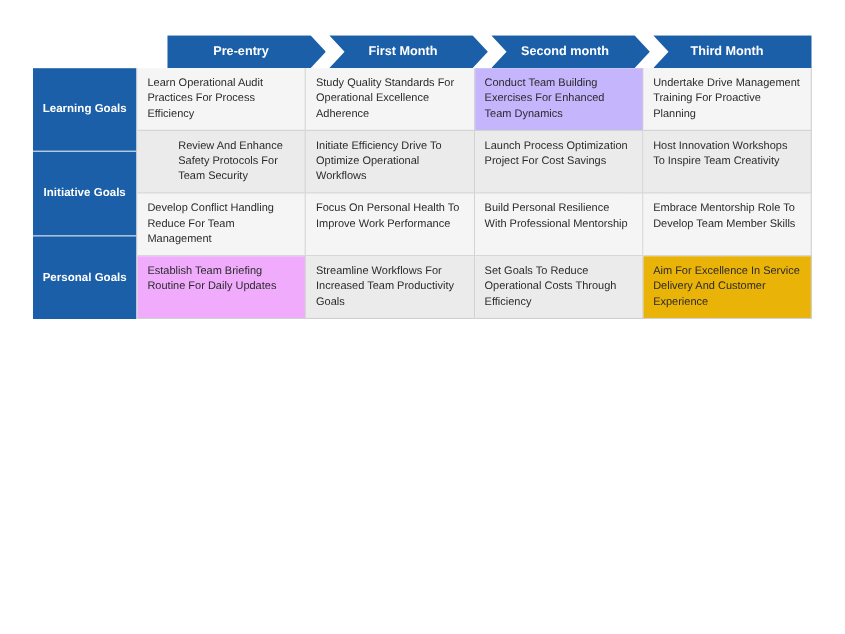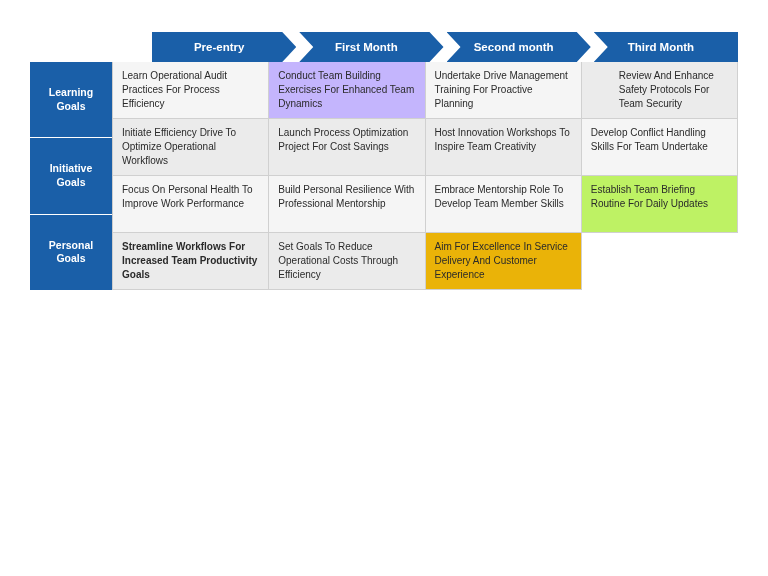--- a/index.html
+++ b/index.html
@@ -70,21 +70,21 @@
     
     .table-wrapper {
       display: flex;
       margin-top: 0;
     }
 
     
     .row-labels {
       display: flex;
       flex-direction: column;
-      width: 82px;
+      width: 94px;
       flex-shrink: 0;
     }
 
     .row-label {
       flex: 1;
       background: #1a5fa8;
       color: white;
       display: flex;
       align-items: center;
       justify-content: center;
@@ -151,30 +151,31 @@
     </div>
 
   <div class="table-wrapper">
     <div class="row-labels" id="row-labels">
         <div class="row-label">Learning Goals</div>
         <div class="row-label">Initiative Goals</div>
         <div class="row-label">Personal Goals</div>
       </div>
     <div class="grid" id="data-grid">
         <div class="cell row-1" style="background: rgb(245, 245, 245);">Learn Operational Audit Practices For Process Efficiency</div>
+        <div class="cell row-1" style="background: rgb(245, 245, 245);">Study Quality Standards For Operational Excellence Adherence</div>
         <div class="cell row-1" style="background: #c4b5fd;">Conduct Team Building Exercises For Enhanced Team Dynamics</div>
         <div class="cell row-1" style="background: rgb(245, 245, 245);">Undertake Drive Management Training For Proactive Planning</div>
         <div class="cell row-2" style="background: rgb(235, 235, 235); padding-left: 37px;">Review And Enhance Safety Protocols For Team Security</div>
         <div class="cell row-2" style="background: rgb(235, 235, 235);">Initiate Efficiency Drive To Optimize Operational Workflows</div>
         <div class="cell row-2" style="background: rgb(235, 235, 235);">Launch Process Optimization Project For Cost Savings</div>
         <div class="cell row-2" style="background: rgb(235, 235, 235);">Host Innovation Workshops To Inspire Team Creativity</div>
-        <div class="cell row-3" style="background: rgb(245, 245, 245);">Develop Conflict Handling Skills For Team Undertake</div>
+        <div class="cell row-3" style="background: rgb(245, 245, 245);">Develop Conflict Handling Reduce For Team Management</div>
         <div class="cell row-3" style="background: rgb(245, 245, 245);">Focus On Personal Health To Improve Work Performance</div>
         <div class="cell row-3" style="background: rgb(245, 245, 245);">Build Personal Resilience With Professional Mentorship</div>
         <div class="cell row-3" style="background: rgb(245, 245, 245);">Embrace Mentorship Role To Develop Team Member Skills</div>
-        <div class="cell row-4" style="background: #bef264;">Establish Team Briefing Routine For Daily Updates</div>
-        <div class="cell row-4" style="background: rgb(235, 235, 235); font-weight: bold;">Streamline Workflows For Increased Team Productivity Goals</div>
+        <div class="cell row-4" style="background: #f0abfc;">Establish Team Briefing Routine For Daily Updates</div>
+        <div class="cell row-4" style="background: rgb(235, 235, 235);">Streamline Workflows For Increased Team Productivity Goals</div>
         <div class="cell row-4" style="background: rgb(235, 235, 235);">Set Goals To Reduce Operational Costs Through Efficiency</div>
         <div class="cell row-4" style="background: #eab308;">Aim For Excellence In Service Delivery And Customer Experience</div>
       </div>
   </div>
 
 </div>
 
 </body></html>

